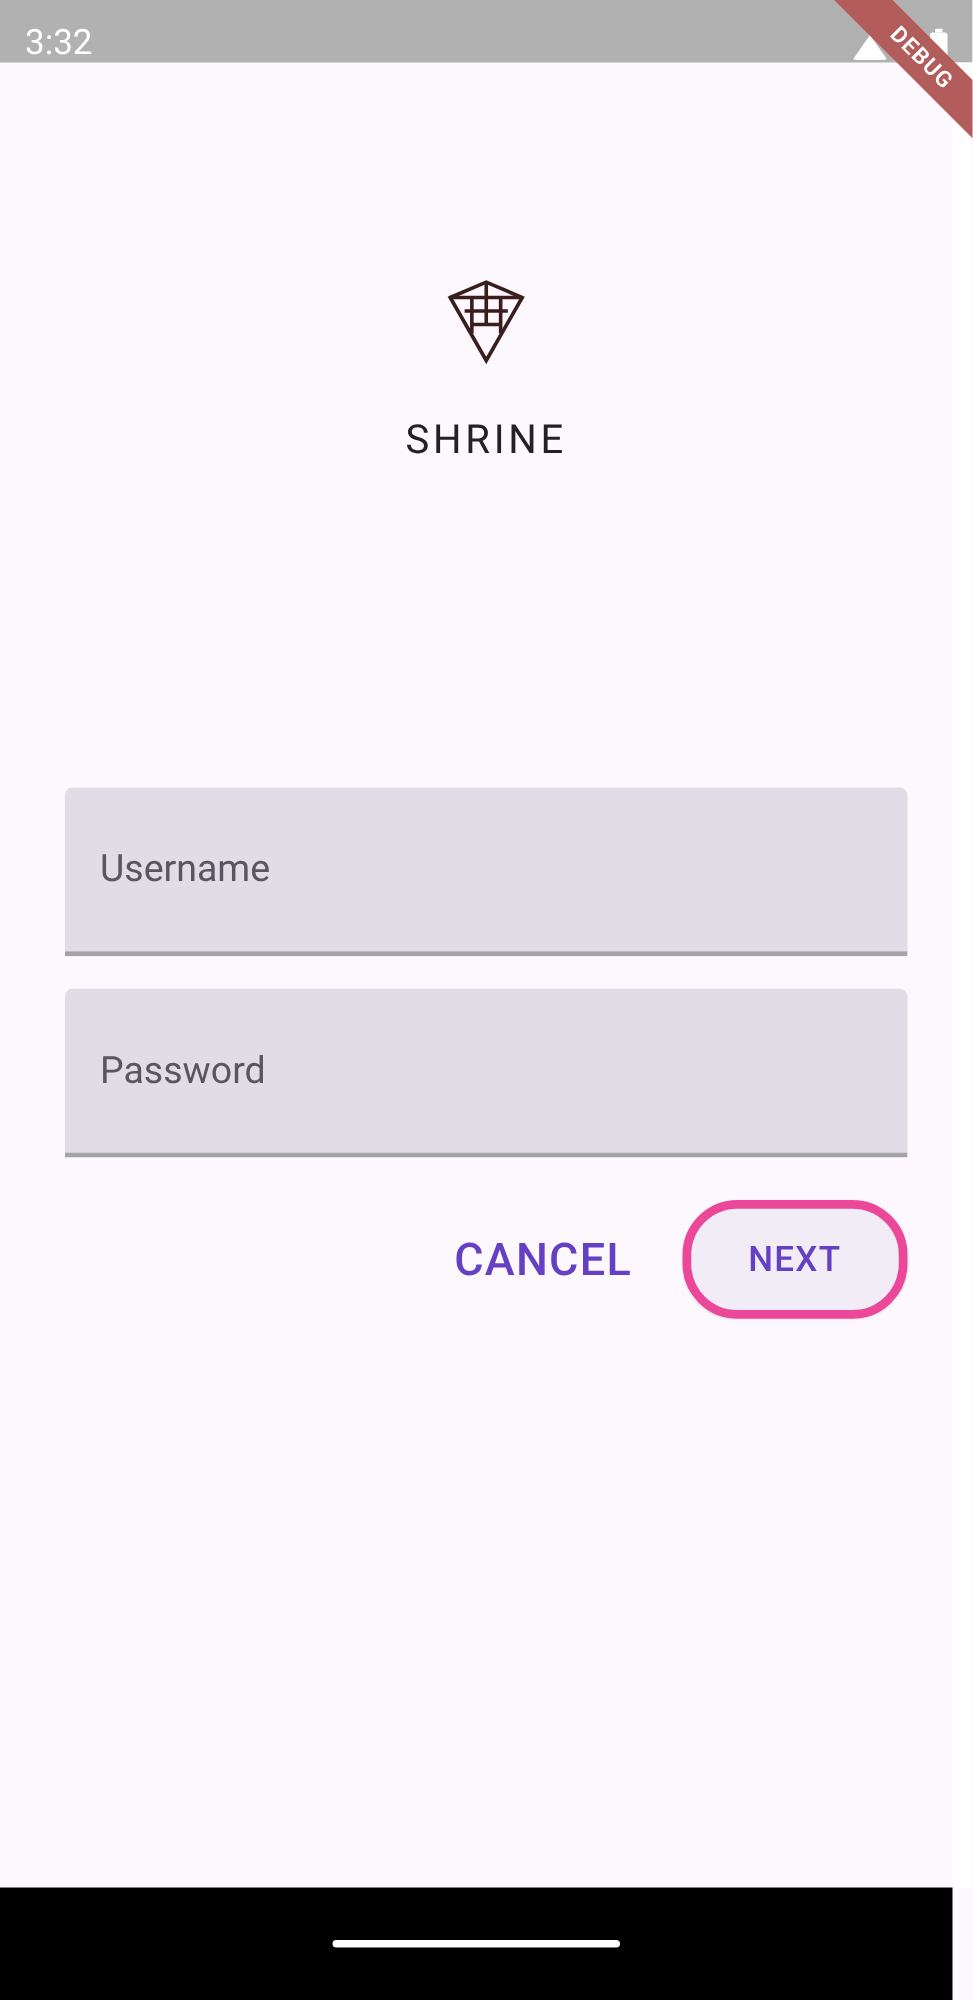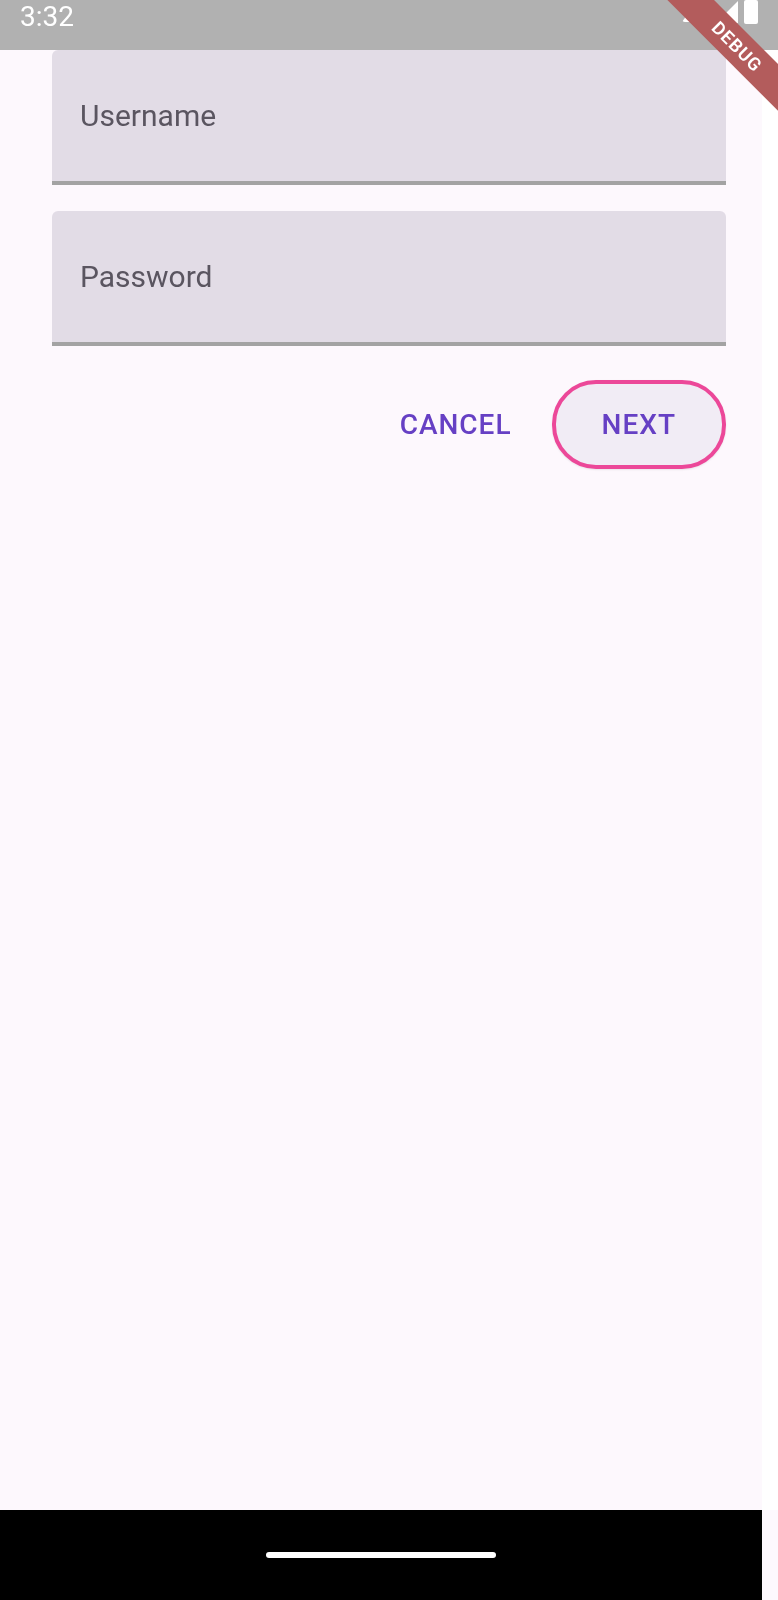--- a/index.html
+++ b/index.html
@@ -12,21 +12,21 @@
       height: 1600px;
       font-family: -apple-system, BlinkMacSystemFont, 'Segoe UI', Roboto, sans-serif;
       background: #fdf8fd;
       position: relative;
       overflow: hidden;
     }
     .status-bar {
       height: 50px;
       background: #b1b1b1;
       display: flex;
-      align-items: flex-start;
+      align-items: flex-end;
       justify-content: space-between;
       padding: 0 20px;
       color: #fff;
     }
     .status-time {
       font-size: 28px;
       font-weight: 400;
     }
     .status-icons {
       display: flex;
@@ -119,30 +119,30 @@
       display: flex;
       justify-content: flex-end;
       align-items: center;
       gap: 30px;
       margin-top: 8px;
     }
     .btn-cancel {
       background: transparent;
       border: none;
       color: #6640c4;
-      font-size: 28px;
+      font-size: 36px;
       font-weight: 500;
       letter-spacing: 1px;
       padding: 20px 10px;
       cursor: pointer;
       font-family: inherit;
     }
     .btn-next {
       background: #f1ecf5;
-      border: 4px solid #ec4899;
+      border: 7px solid #ec4899;
       border-radius: 44px;
       color: #6640c4;
       font-size: 28px;
       font-weight: 500;
       letter-spacing: 1px;
       padding: 24px 46px;
       cursor: pointer;
       font-family: inherit;
       box-shadow: 0 1px 2px rgba(0,0,0,0.08);
     }
@@ -183,20 +183,32 @@
     <div class="signal-icon"></div>
     <div class="battery-icon"></div>
   </div>
 </div>
 
 <div class="debug-banner">DEBUG</div>
 
 <div class="screen-edge"></div>
 
 <div class="content">
+  <div class="logo-section">
+    <svg class="diamond-icon" viewBox="0 0 100 100" fill="none" stroke="#3a1e1e" stroke-width="4">
+      <path d="M 10 25 L 50 8 L 90 25 L 50 95 Z"></path>
+      <path d="M 10 25 L 90 25"></path>
+      <path d="M 50 8 L 50 55"></path>
+      <path d="M 34 25 L 34 65"></path>
+      <path d="M 66 25 L 66 65"></path>
+      <path d="M 26 40 L 74 40"></path>
+      <path d="M 34 55 L 66 55"></path>
+    </svg>
+    <div class="app-name">SHRINE</div>
+  </div>
 
   <input type="text" class="text-field" placeholder="Username" style="">
 
   <input type="password" class="text-field" placeholder="Password" style="">
 
   <div class="button-row">
     <button class="btn-cancel">CANCEL</button>
     <button class="btn-next">NEXT</button>
   </div>
 </div>

